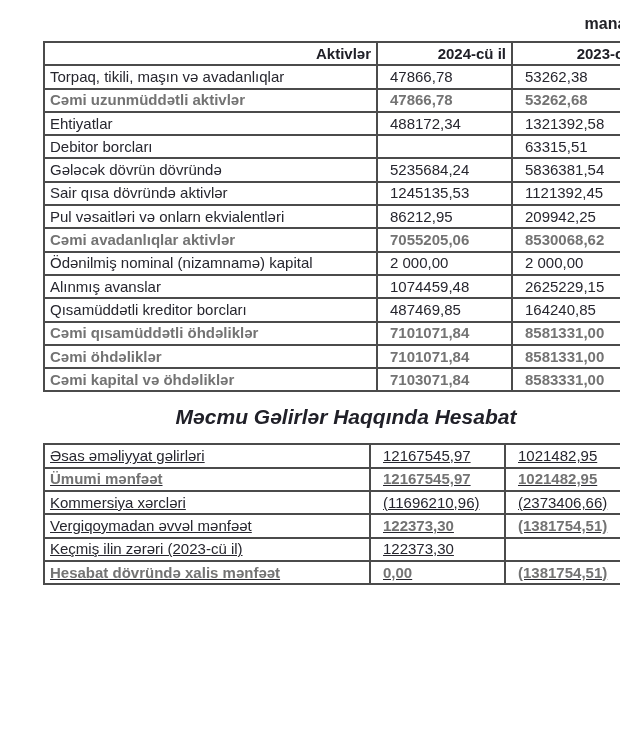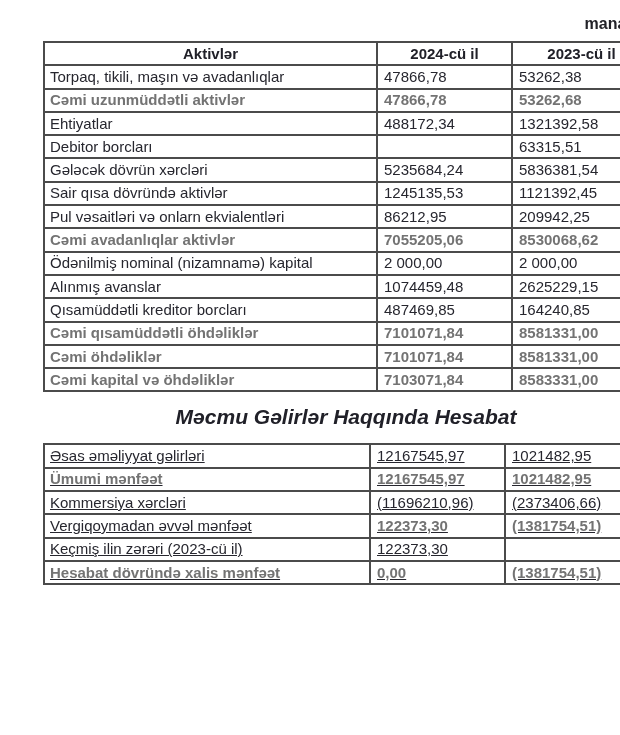--- a/index.html
+++ b/index.html
@@ -36,24 +36,24 @@
     height: 23.3px;
     padding: 0 5px;
     overflow: hidden;
     white-space: nowrap;
     text-align: left;
     vertical-align: middle;
     line-height: 1.2;
   }
   th {
     font-weight: bold;
-    text-align: center;
+    text-align: right;
     color: #202028;
   }
-  td.num { padding-left: 6px; }
+  td.num { padding-left: 12px; }
   tr.row-bold td, td.cell-bold { font-weight: bold; color: #737373; }
 
   .section-title {
     text-align: center;
     font-weight: bold;
     font-size: 21px;
     color: #202028;
     margin: 15px 0 0 0;
     line-height: 20px;
     font-style: italic;
@@ -95,21 +95,21 @@
           <td>Ehtiyatlar</td>
           <td class="num">488172,34</td>
           <td class="num">1321392,58</td>
         </tr>
         <tr>
           <td>Debitor borcları</td>
           <td class="num"></td>
           <td class="num">63315,51</td>
         </tr>
         <tr>
-          <td>Gələcək dövrün xərcləri</td>
+          <td>Gələcək dövrün dövründə</td>
           <td class="num">5235684,24</td>
           <td class="num">5836381,54</td>
         </tr>
         <tr>
           <td>Sair qısa dövründə aktivlər</td>
           <td class="num">1245135,53</td>
           <td class="num">1121392,45</td>
         </tr>
         <tr>
           <td>Pul vəsaitləri və onlarn ekvialentləri</td>

